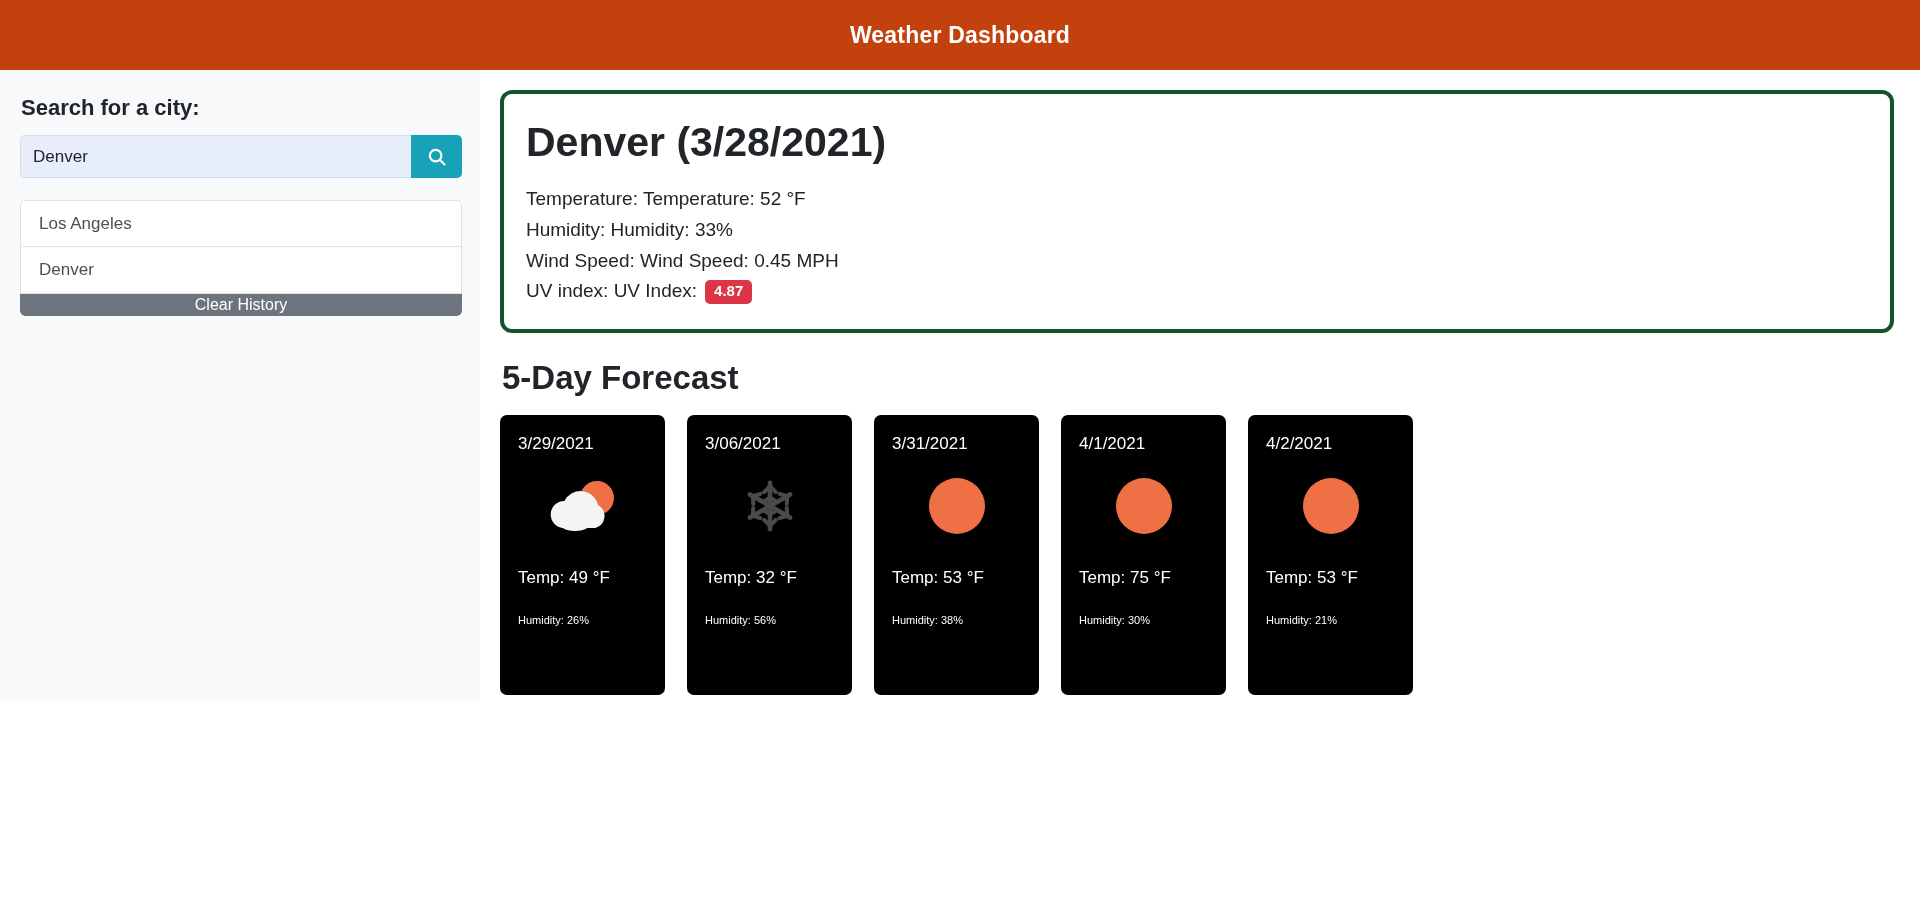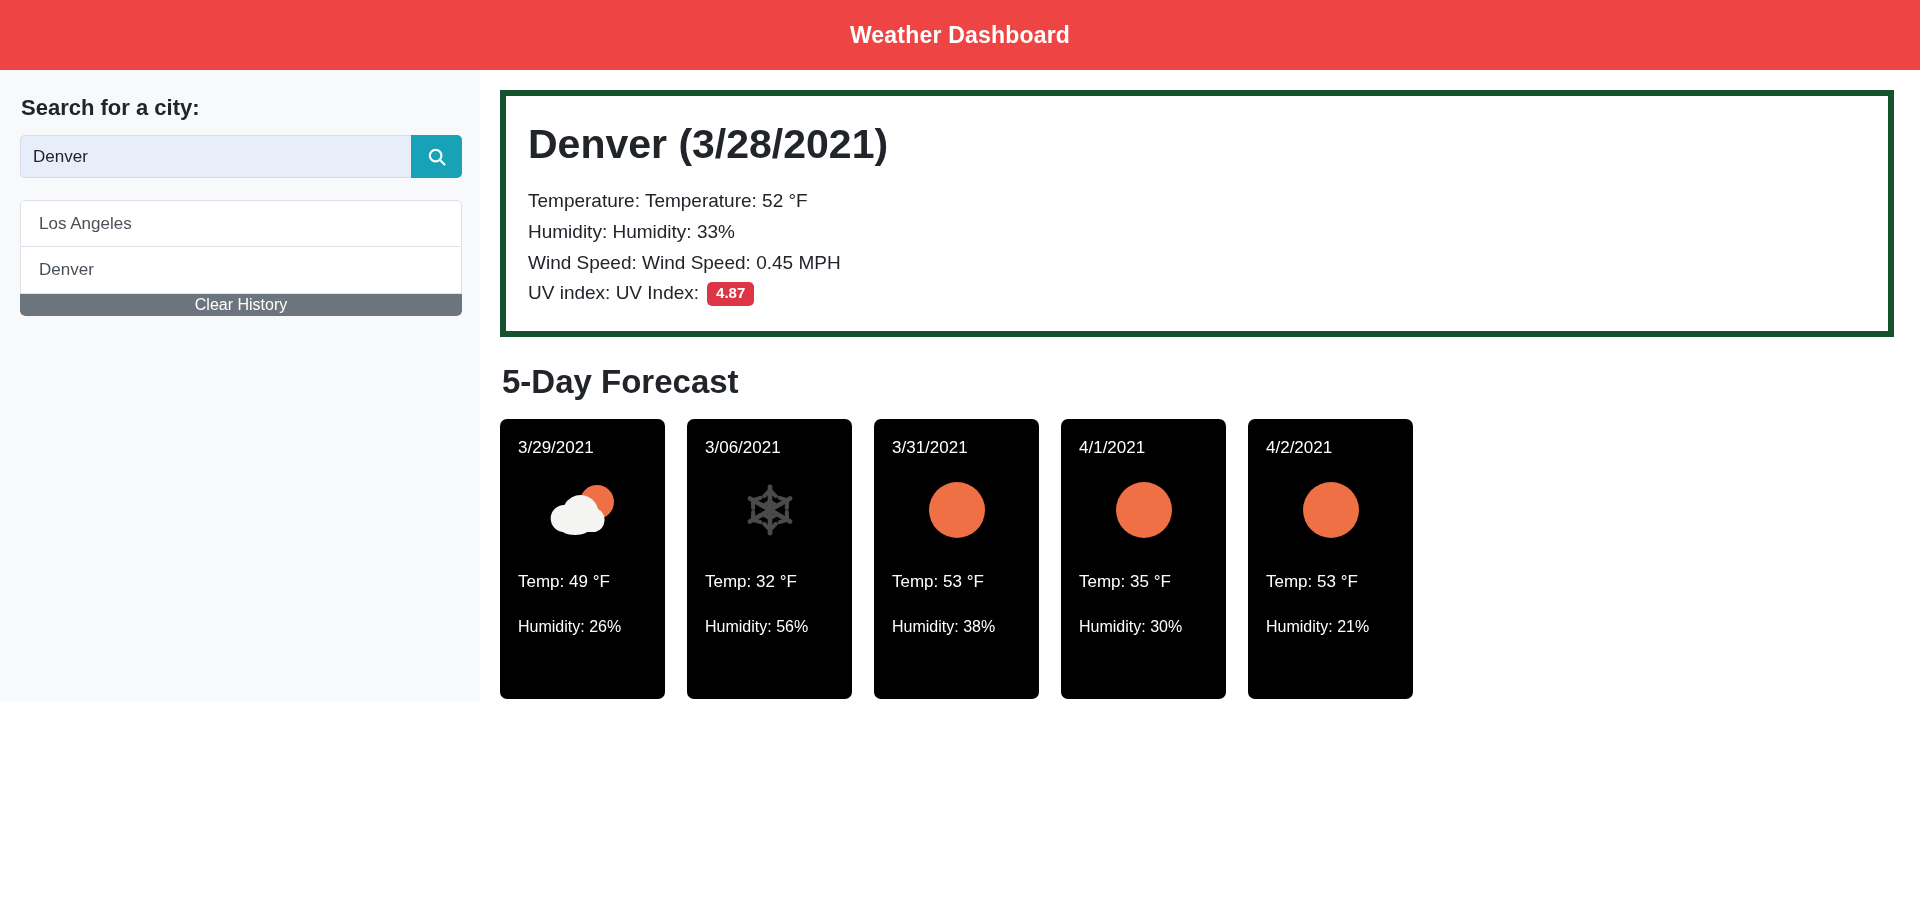--- a/index.html
+++ b/index.html
@@ -9,21 +9,21 @@
     width: 1920px; height: 902px;
     background: #ffffff;
     font-family: "Liberation Sans", "DejaVu Sans", sans-serif;
     overflow: hidden;
   }
 
   
   .app-header {
     width: 1920px;
     height: 70px;
-    background: #ef4444;
+    background: #c2410c;
     display: flex;
     align-items: center;
     justify-content: center;
   }
   .app-header .title {
     color: #ffffff;
     font-size: 23px;
     font-weight: bold;
     letter-spacing: .2px;
   }
@@ -113,22 +113,22 @@
     cursor: pointer;
     display: block;
   }
 
   
   .main-content {
     flex: 1 1 auto;
     padding: 20px 26px 0 20px;
   }
   .weather-card {
-    border: 6px solid #14532d;
-    border-radius: 0;
+    border: 4px solid #14532d;
+    border-radius: 12px;
     background: #ffffff;
     padding: 20px 22px 22px 22px;
     min-height: 240px;
   }
   .weather-card h2 {
     margin: 5px 0 18px 0;
     font-size: 41px;
     font-weight: bold;
     color: #212529;
     line-height: 1.15;
@@ -174,21 +174,21 @@
     flex-direction: column;
   }
   .fc-date { font-size: 17px; margin-bottom: 4px; }
   .fc-icon {
     height: 96px;
     display: flex;
     align-items: center;
     justify-content: center;
   }
   .fc-temp { font-size: 17px; margin-top: 14px; }
-  .fc-hum  { font-size: 16px; margin-top: 26px; }
+  .fc-hum  { font-size: 11px; margin-top: 26px; }
 </style>
 </head>
 <body>
 
 <div class="app-header">
   <span class="title">Weather Dashboard</span>
 </div>
 
 <div class="page-body">
 
@@ -285,21 +285,21 @@
         <div class="fc-hum">Humidity: 38%</div>
       </div>
 
       <div class="forecast-card">
         <div class="fc-date">4/1/2021</div>
         <div class="fc-icon">
           <svg width="60" height="60" viewBox="0 0 60 60">
             <circle cx="30" cy="30" r="28" fill="#ef7045"></circle>
           </svg>
         </div>
-        <div class="fc-temp">Temp: 35 °F</div>
+        <div class="fc-temp">Temp: 75 °F</div>
         <div class="fc-hum">Humidity: 30%</div>
       </div>
 
       <div class="forecast-card">
         <div class="fc-date">4/2/2021</div>
         <div class="fc-icon">
           <svg width="60" height="60" viewBox="0 0 60 60">
             <circle cx="30" cy="30" r="28" fill="#ef7045"></circle>
           </svg>
         </div>

